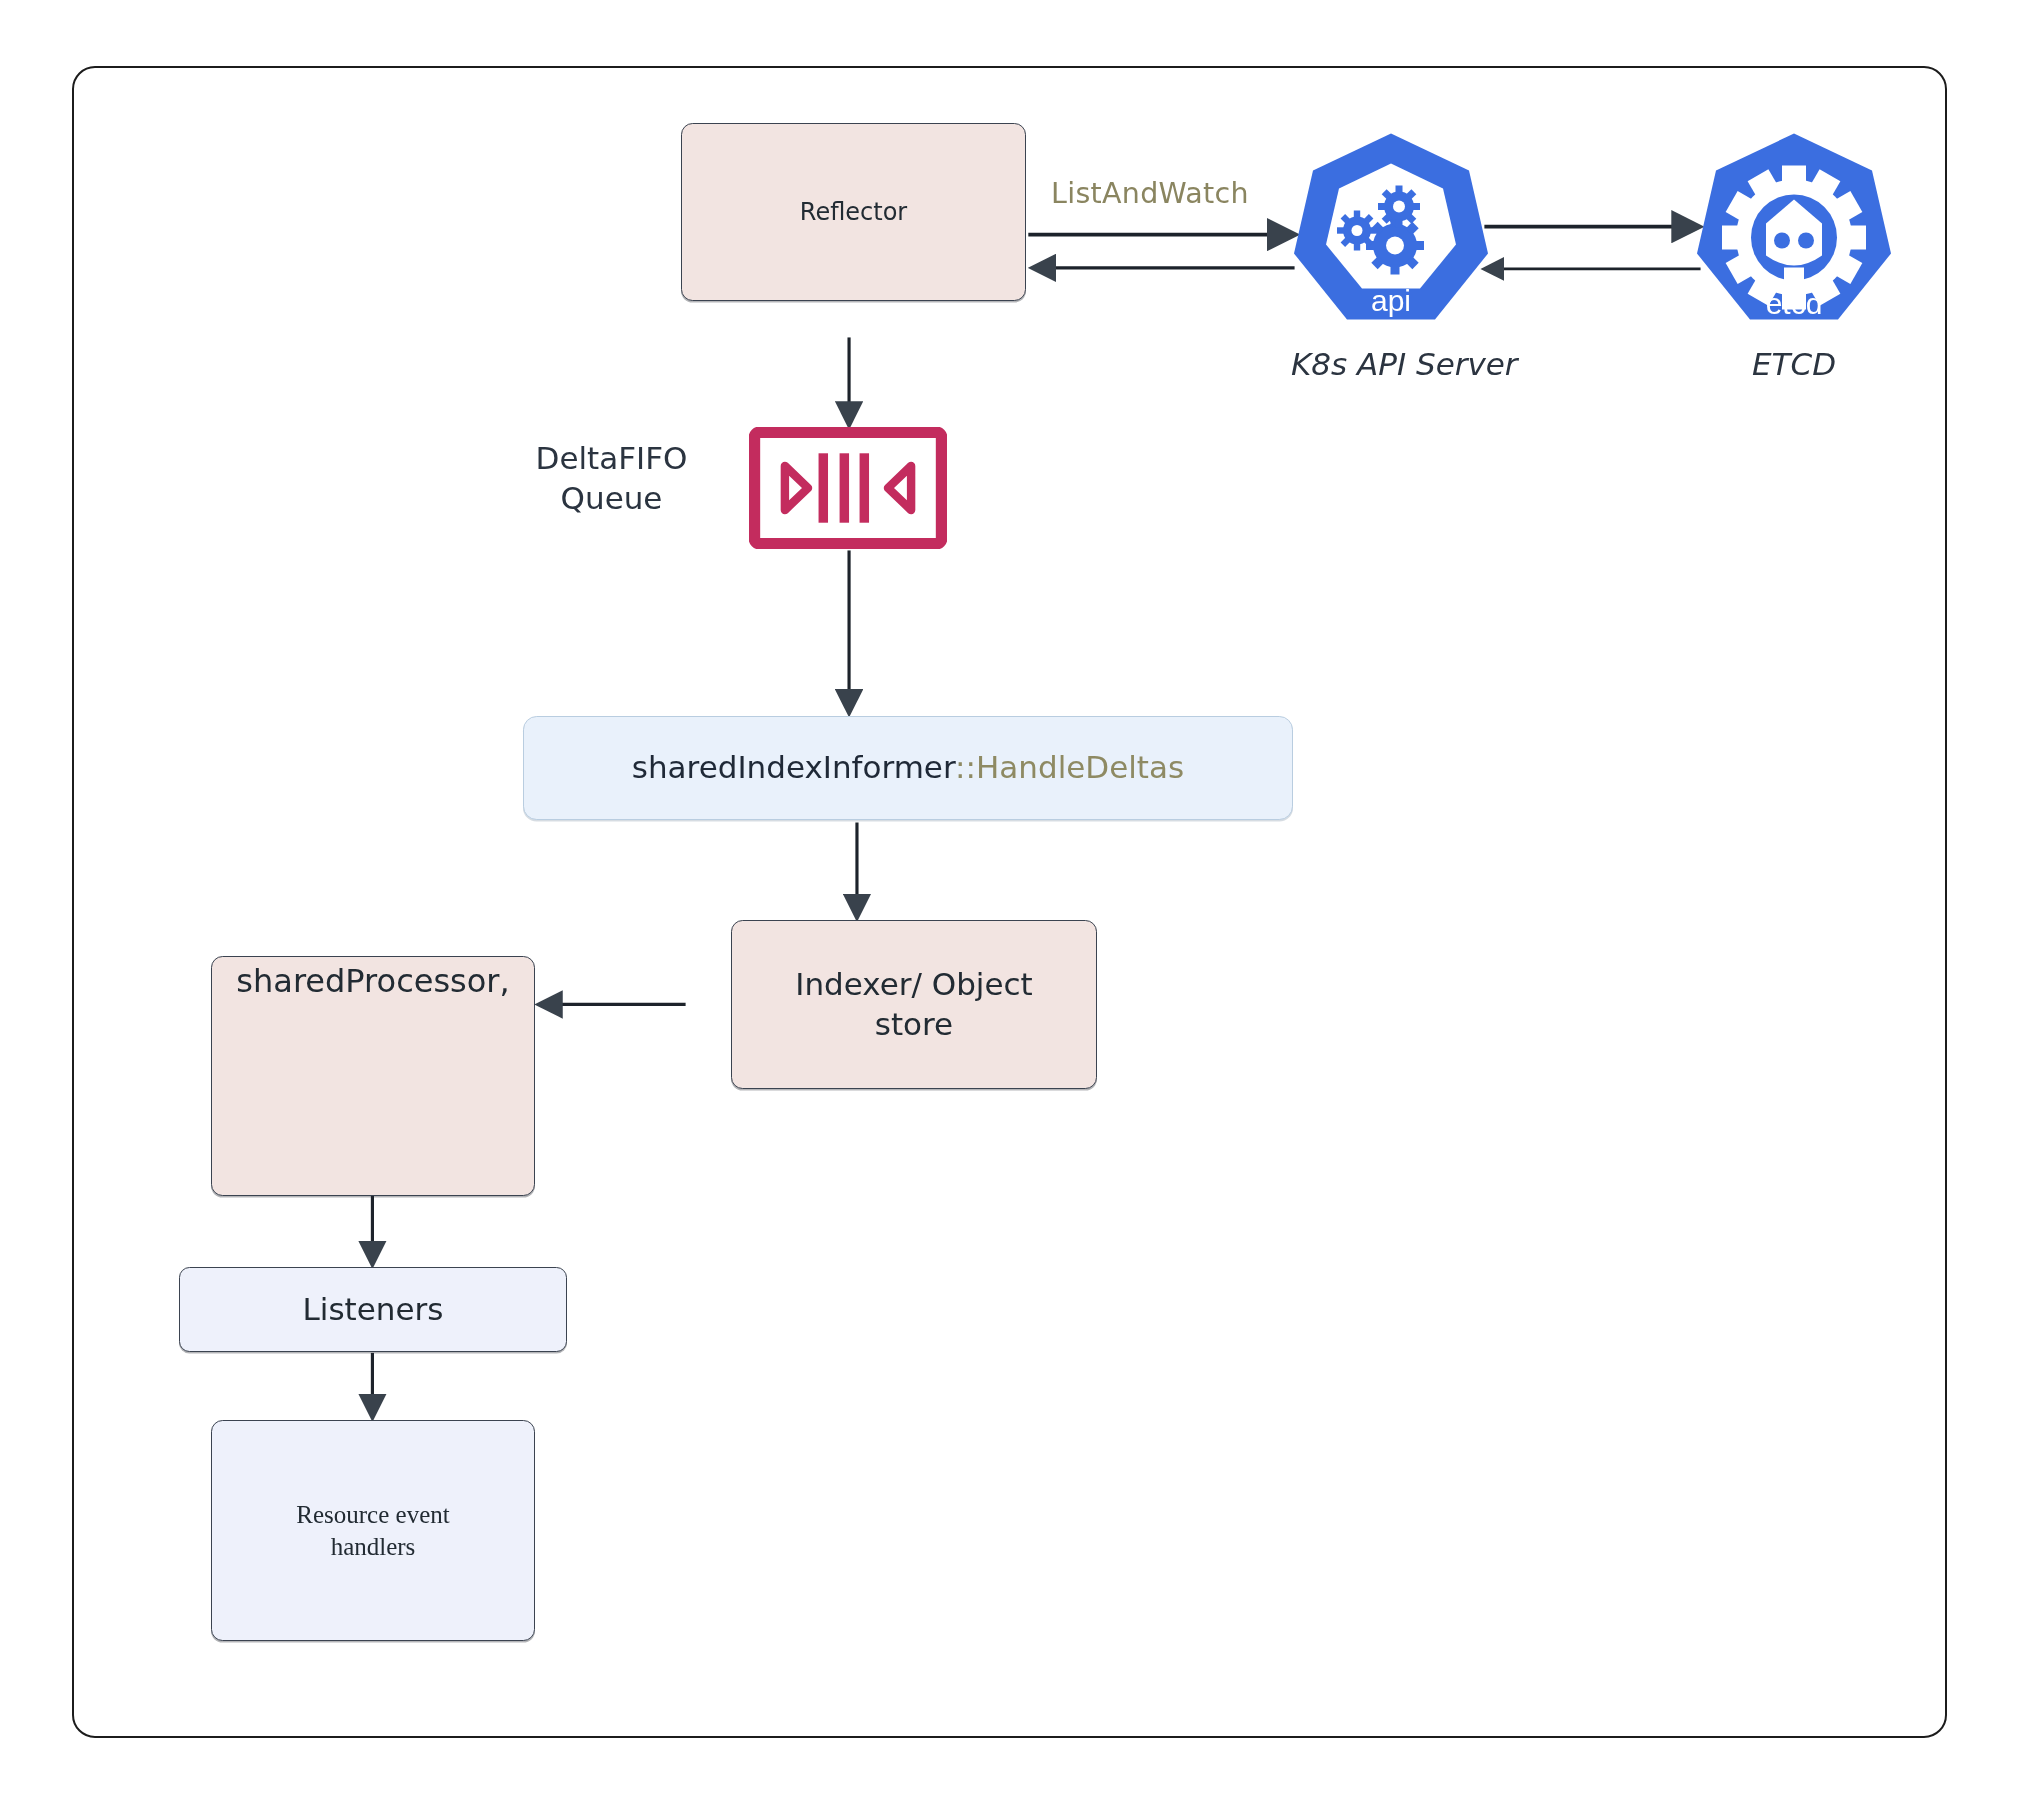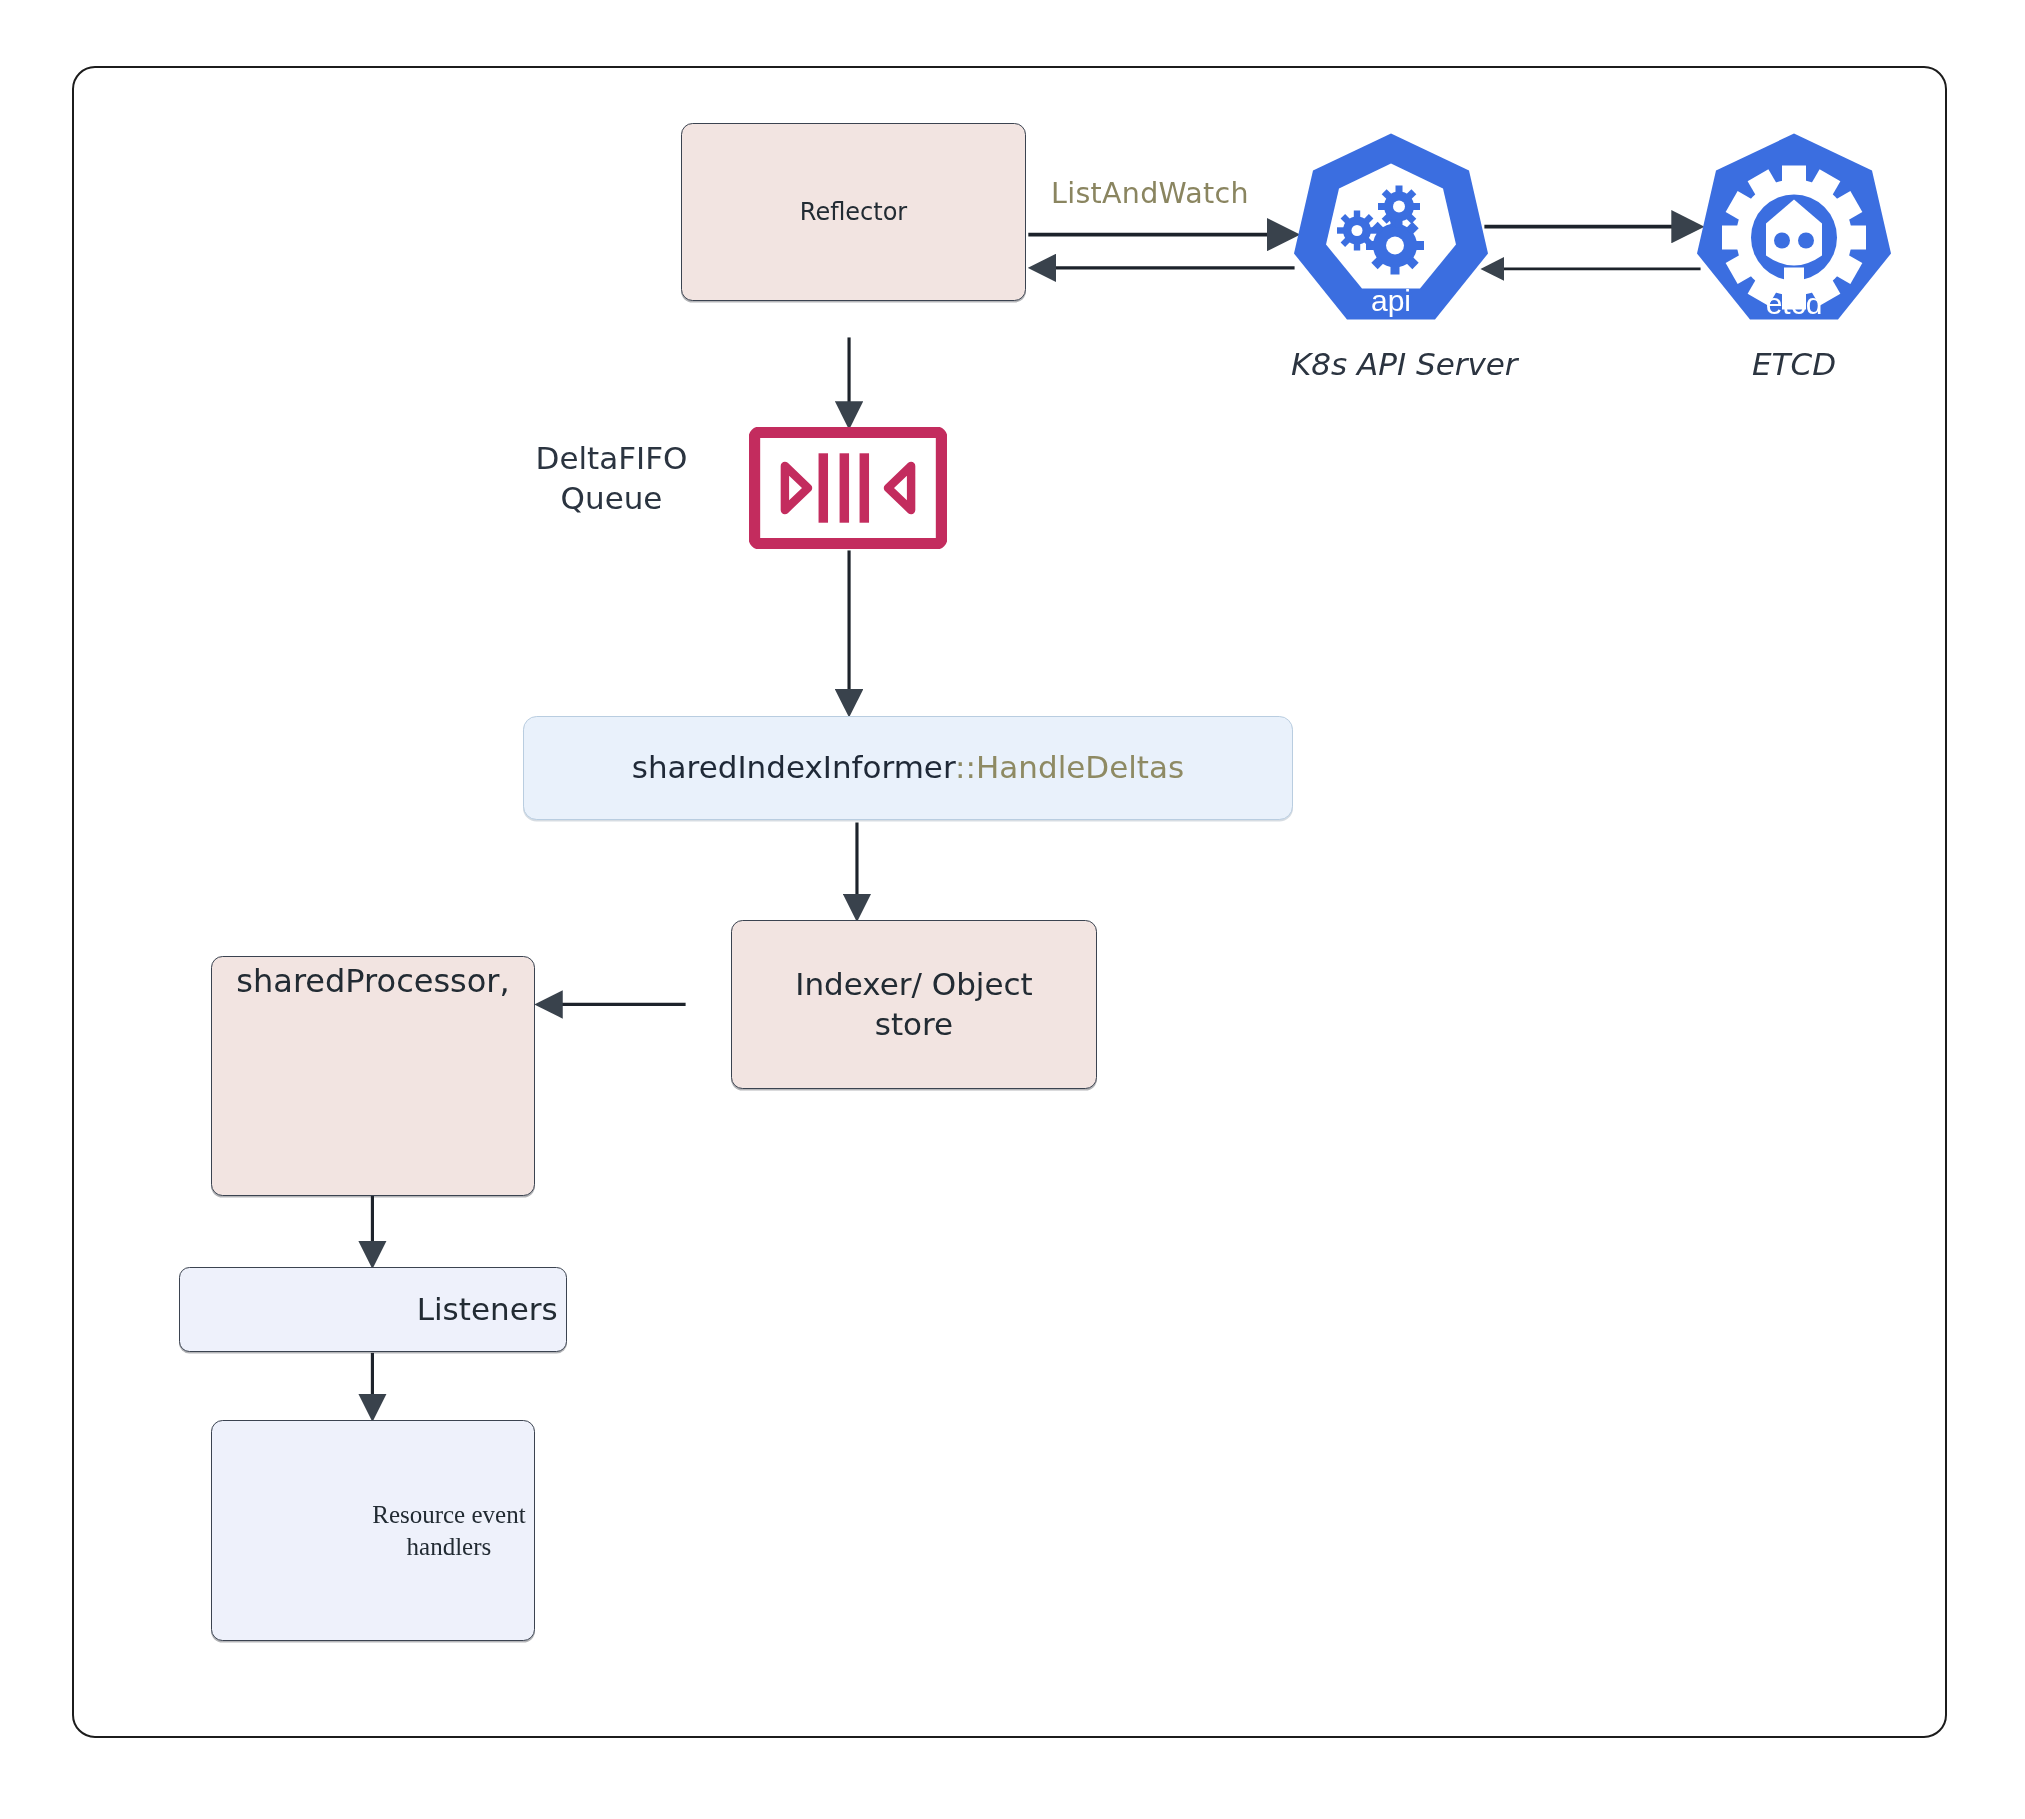--- a/index.html
+++ b/index.html
@@ -47,21 +47,21 @@
     justify-content: center;
     text-align: center;
     border-radius: 11.6px;
     border: 1.6px solid #3c4450;
     color: #222b33;
     line-height: 1.28;
     padding: 4.2px 8.4px;
     box-shadow: 0 1.6px 0 rgba(40,44,52,0.35);
   }
   .node-pink   { background: #f2e4e1; border-color: #3b4350; }
-  .node-blue   { background: #eef1fb; border-color: #3b4350; justify-content: flex-end; }
+  .node-blue   { background: #eef1fb; border-color: #3b4350; }
 
   #node-reflector {
     left: 681px; top: 123px; width: 345px; height: 178px;
     font-size: 24px;
   }
   #node-informer {
     left: 523px; top: 716px; width: 770px; height: 104px;
     font-size: 31px;
     border-radius: 13.7px;
     background: #e9f1fb;

